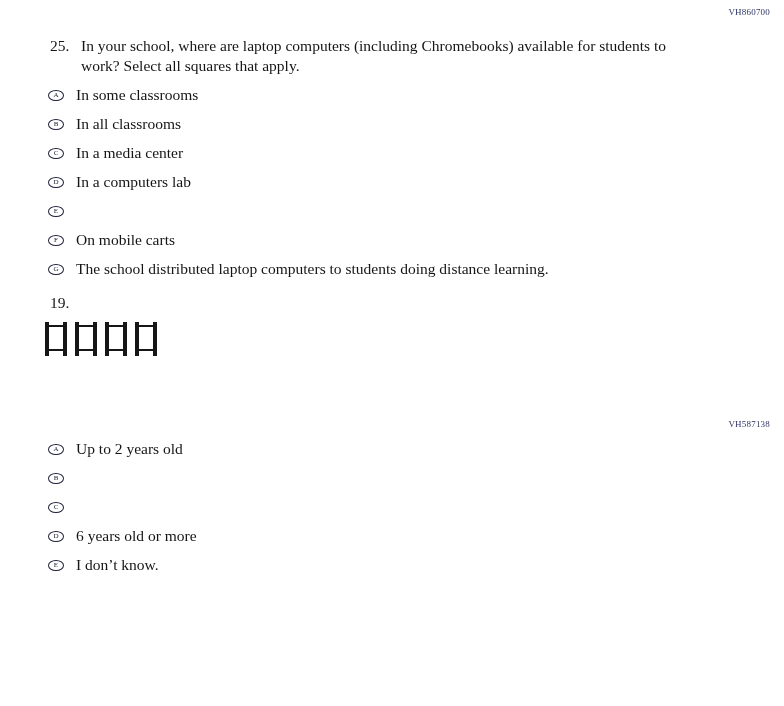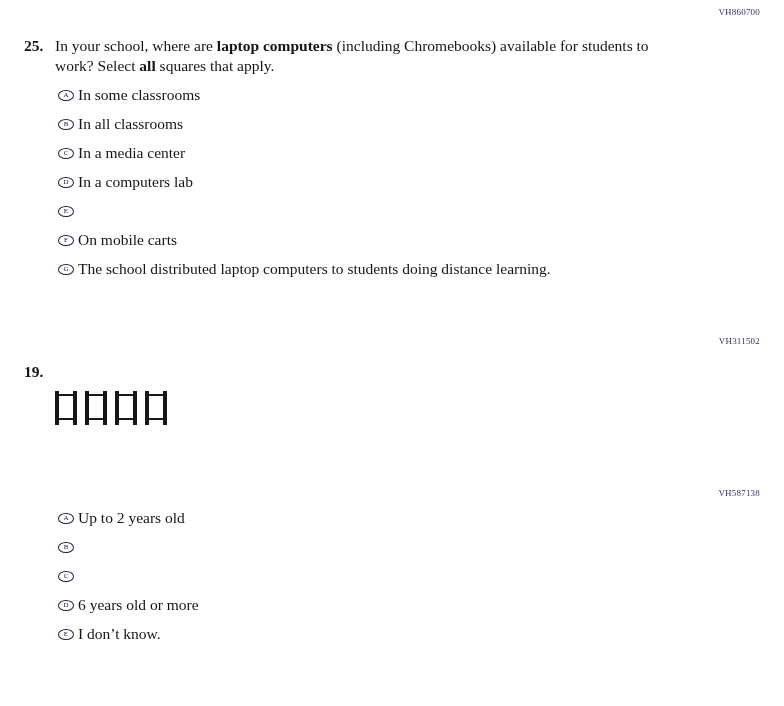--- a/index.html
+++ b/index.html
@@ -1,20 +1,20 @@
 <!DOCTYPE html>
 <html><head>
 <meta charset="utf-8">
 <style>
   html,body{margin:0;padding:0;background:#ffffff;}
   .sheet{
     position:relative;
     width:784px;height:706px;
     box-sizing:border-box;
-    padding:0 24px;
+    padding:0 14px;
     overflow:hidden;
     background:#ffffff;
     font-family:"Liberation Serif","DejaVu Serif",serif;
     font-size:15.5px;
     color:#151515;
   }
   .code-row{text-align:right;line-height:11px;}
   .code-row.first{margin-top:4px;}
   .code-row.second{margin-top:55px;}
   .code-row.third{margin-top:60px;}
@@ -22,28 +22,29 @@
     font-size:9px;
     color:#2f3566;
     letter-spacing:0.2px;
   }
   .q-row{display:flex;align-items:flex-start;}
   .q-row.r25{margin-top:18px;}
   .q-row.r26{margin-top:15px;}
   .q-row.r27{margin-top:14px;}
   .q-num{
     flex:0 0 31px;
-    font-weight:bold;
+    font-weight:normal;
     line-height:20px;
+    margin-left:36px;
   }
   .q-text{
     margin:0;
     line-height:20px;
   }
-  .q-text b{font-weight:bold;}
+  .q-text b{font-weight:normal;}
   .w25{max-width:595px;}
   .w26{max-width:655px;}
   .w27{max-width:665px;}
   .options{
     list-style:none;
     margin:10px 0 0 34px;
     padding:0;
   }
   .option{
     display:flex;
@@ -59,21 +60,21 @@
     border-radius:50%;
     display:flex;align-items:center;justify-content:center;
     box-sizing:border-box;
   }
   .oval-letter{
     font-size:7px;
     line-height:7px;
     color:#20203a;
   }
   .opt-label{
-    margin-left:4px;
+    margin-left:12px;
     line-height:18px;
     white-space:nowrap;
   }
   .digit-boxes{
     margin:9px 0 0 31px;
     height:34px;
     display:flex;
   }
   .digit-box{
     display:inline-block;
@@ -139,23 +140,20 @@
       </li>
       <li class="option">
         <span class="oval">
             <span class="oval-letter">G</span>
           </span>
         <span class="opt-label">The school distributed laptop computers to students doing distance learning.</span>
       </li>
     </ul>
   </section>
 
-  <div class="code-row second">
-    <span class="code">VH311502</span>
-  </div>
 
   <section>
     <div class="q-row r26">
       <span class="q-num">19.</span>
     </div>
     <div class="digit-boxes">
       <span class="digit-box"></span>
       <span class="digit-box"></span>
       <span class="digit-box"></span>
       <span class="digit-box"></span>

